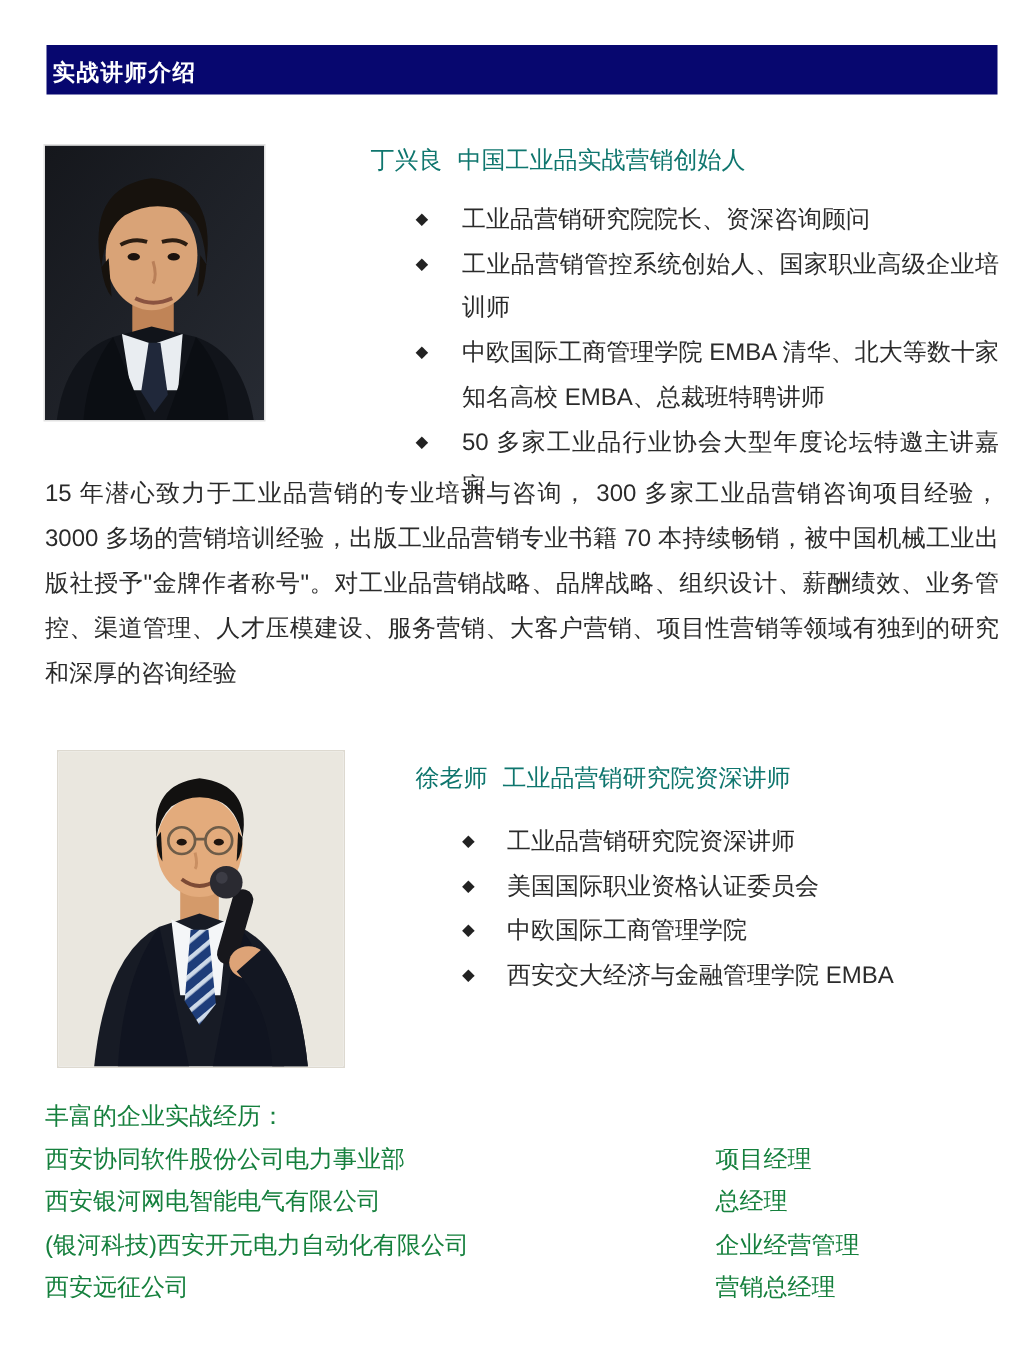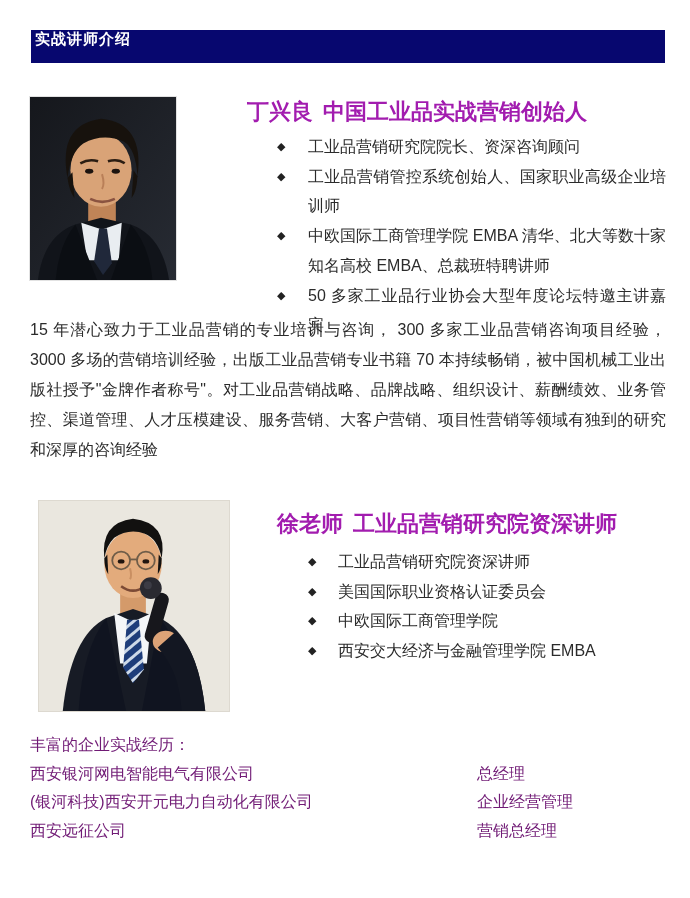--- a/index.html
+++ b/index.html
@@ -12,21 +12,21 @@
     color: #2b2b2b;
     overflow: hidden;
   }
   .header-bar {
     position: absolute;
     left: 31px; top: 30px;
     width: 634px; height: 33px;
     background: #07076f;
     box-sizing: border-box;
     display: flex;
-    align-items: flex-start;
+    align-items: flex-end;
     padding: 0 0 5px 4px;
   }
   .header-bar .header-title {
     color: #ffffff;
     font-size: 15px;
     font-weight: bold;
     letter-spacing: 1px;
   }
   .photo1 {
     position: absolute;
@@ -38,23 +38,23 @@
   .photo2 {
     position: absolute;
     left: 38px; top: 500px;
     width: 192px; height: 212px;
     border: 1px solid #ddd9d0;
     box-sizing: border-box;
   }
   .photo1 svg, .photo2 svg { display: block; width: 100%; height: 100%; }
   .name-line {
     position: absolute;
-    font-size: 22px;
-    font-weight: bold;
-    color: #a21caf;
+    font-size: 16px;
+    font-weight: normal;
+    color: #0f766e;
     white-space: nowrap;
   }
   .name1 { left: 247px; top: 97px; }
   .name2 { left: 277px; top: 509px; }
   .name-line .inst-title { margin-left: 10px; }
   .bullets {
     position: absolute;
   }
   .bullets1 { left: 277px; top: 132px; width: 389px; }
   .bullets2 { left: 308px; top: 547px; width: 360px; }
@@ -84,21 +84,21 @@
     line-height: 30px;
     text-align: justify;
     color: #2b2b2b;
   }
   .experience {
     position: absolute;
     left: 30px; top: 731px;
     width: 638px;
     font-size: 16px;
     line-height: 28.6px;
-    color: #701a75;
+    color: #15803d;
   }
   .exp-row { display: flex; }
   .exp-row .company { flex: none; width: 447px; }
   .exp-row .role { flex: 1; }
 </style>
 </head>
 <body>
 
 <div class="page">
 
@@ -218,20 +218,24 @@
     </div>
     <div class="bullet-item">
       <span class="marker">◆</span>
       <span class="btext">西安交大经济与金融管理学院  EMBA</span>
     </div>
   </div>
 
   <div class="experience">
     <div class="exp-heading">丰富的企业实战经历：</div>
     <div class="exp-row">
+      <span class="company">西安协同软件股份公司电力事业部</span>
+      <span class="role">项目经理</span>
+    </div>
+    <div class="exp-row">
       <span class="company">西安银河网电智能电气有限公司</span>
       <span class="role">总经理</span>
     </div>
     <div class="exp-row">
       <span class="company">(银河科技)西安开元电力自动化有限公司</span>
       <span class="role">企业经营管理</span>
     </div>
     <div class="exp-row">
       <span class="company">西安远征公司</span>
       <span class="role">营销总经理</span>

